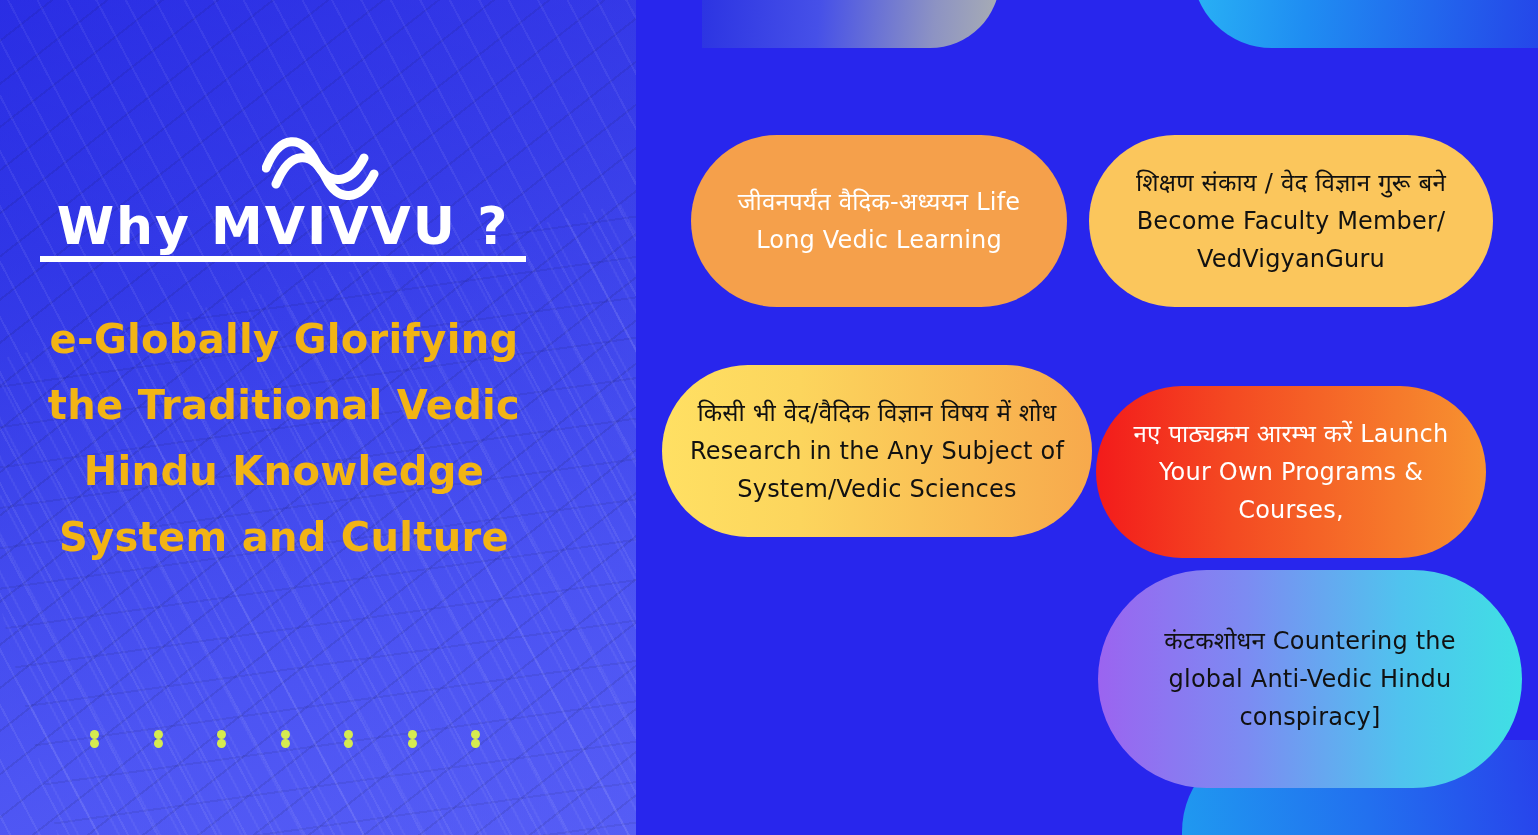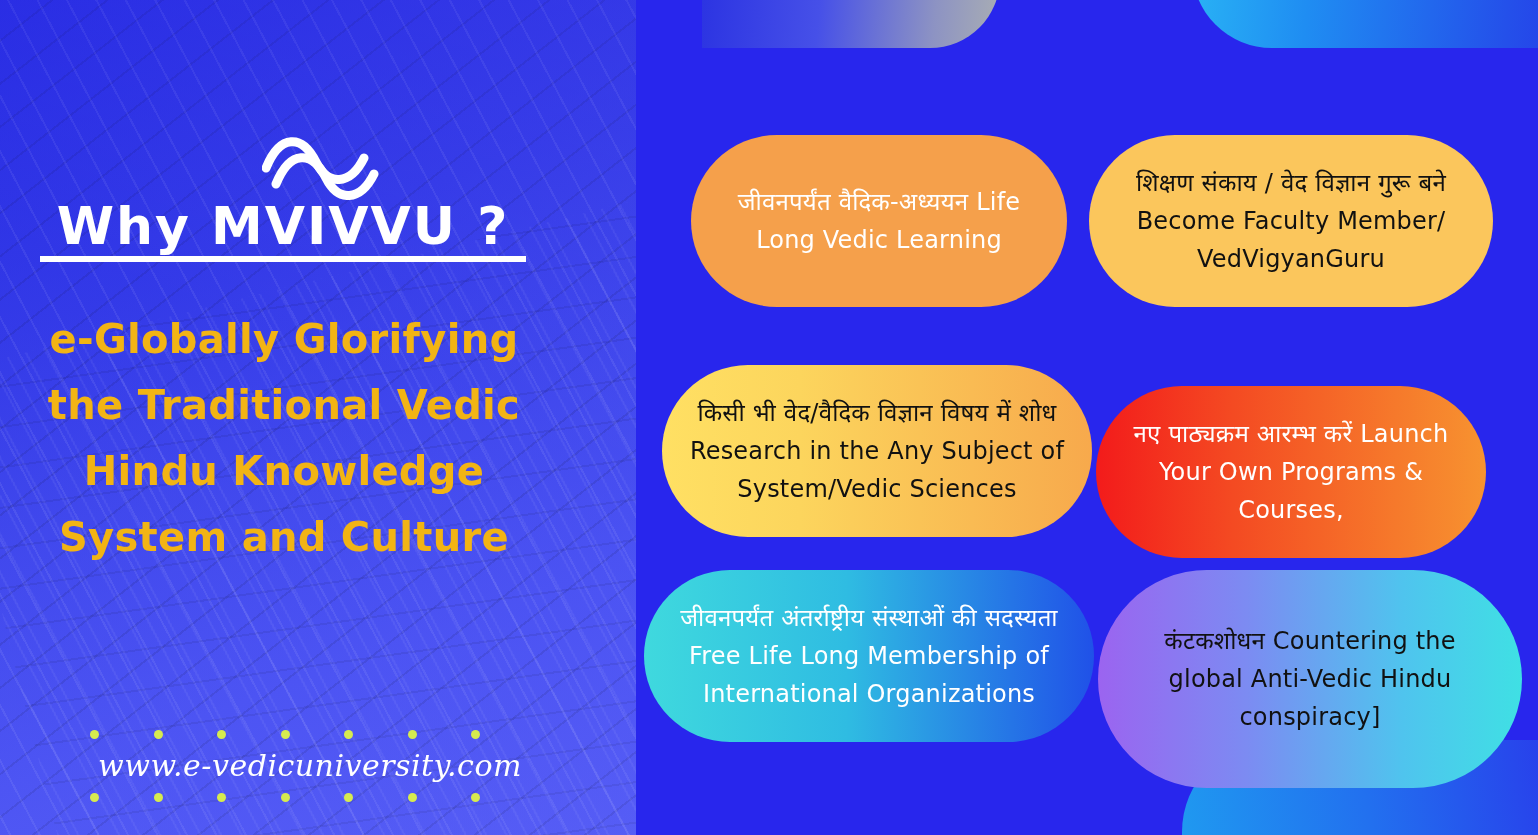--- a/index.html
+++ b/index.html
@@ -249,21 +249,20 @@
       <div id="url-block">
         <div class="dot-row">
           <span class="dot"></span>
           <span class="dot"></span>
           <span class="dot"></span>
           <span class="dot"></span>
           <span class="dot"></span>
           <span class="dot"></span>
           <span class="dot"></span>
         </div>
-        <div id="site-url">www.e-vedicuniversity.com</div>
         <div class="dot-row">
           <span class="dot"></span>
           <span class="dot"></span>
           <span class="dot"></span>
           <span class="dot"></span>
           <span class="dot"></span>
           <span class="dot"></span>
           <span class="dot"></span>
         </div>
       </div>
@@ -280,20 +279,19 @@
     <div id="cards">
 
       <div class="pill" id="card-1">जीवनपर्यंत वैदिक-अध्ययन Life Long Vedic Learning</div>
 
       <div class="pill" id="card-2">शिक्षण संकाय / वेद विज्ञान गुरू बने Become Faculty Member/ VedVigyanGuru</div>
 
       <div class="pill" id="card-3">किसी भी वेद/वैदिक विज्ञान विषय में शोध Research in the Any Subject of System/Vedic Sciences</div>
 
       <div class="pill" id="card-4">नए पाठ्यक्रम आरम्भ करें Launch Your Own Programs &amp; Courses,</div>
 
-      <div class="pill" id="card-5">जीवनपर्यंत अंतर्राष्ट्रीय संस्थाओं की सदस्यता Free Life Long Membership of International Organizations</div>
 
       <div class="pill" id="card-6">कंटकशोधन Countering the global Anti-Vedic Hindu conspiracy]</div>
 
     </div>
   </div>
 
 </div>
 
 </body></html>

